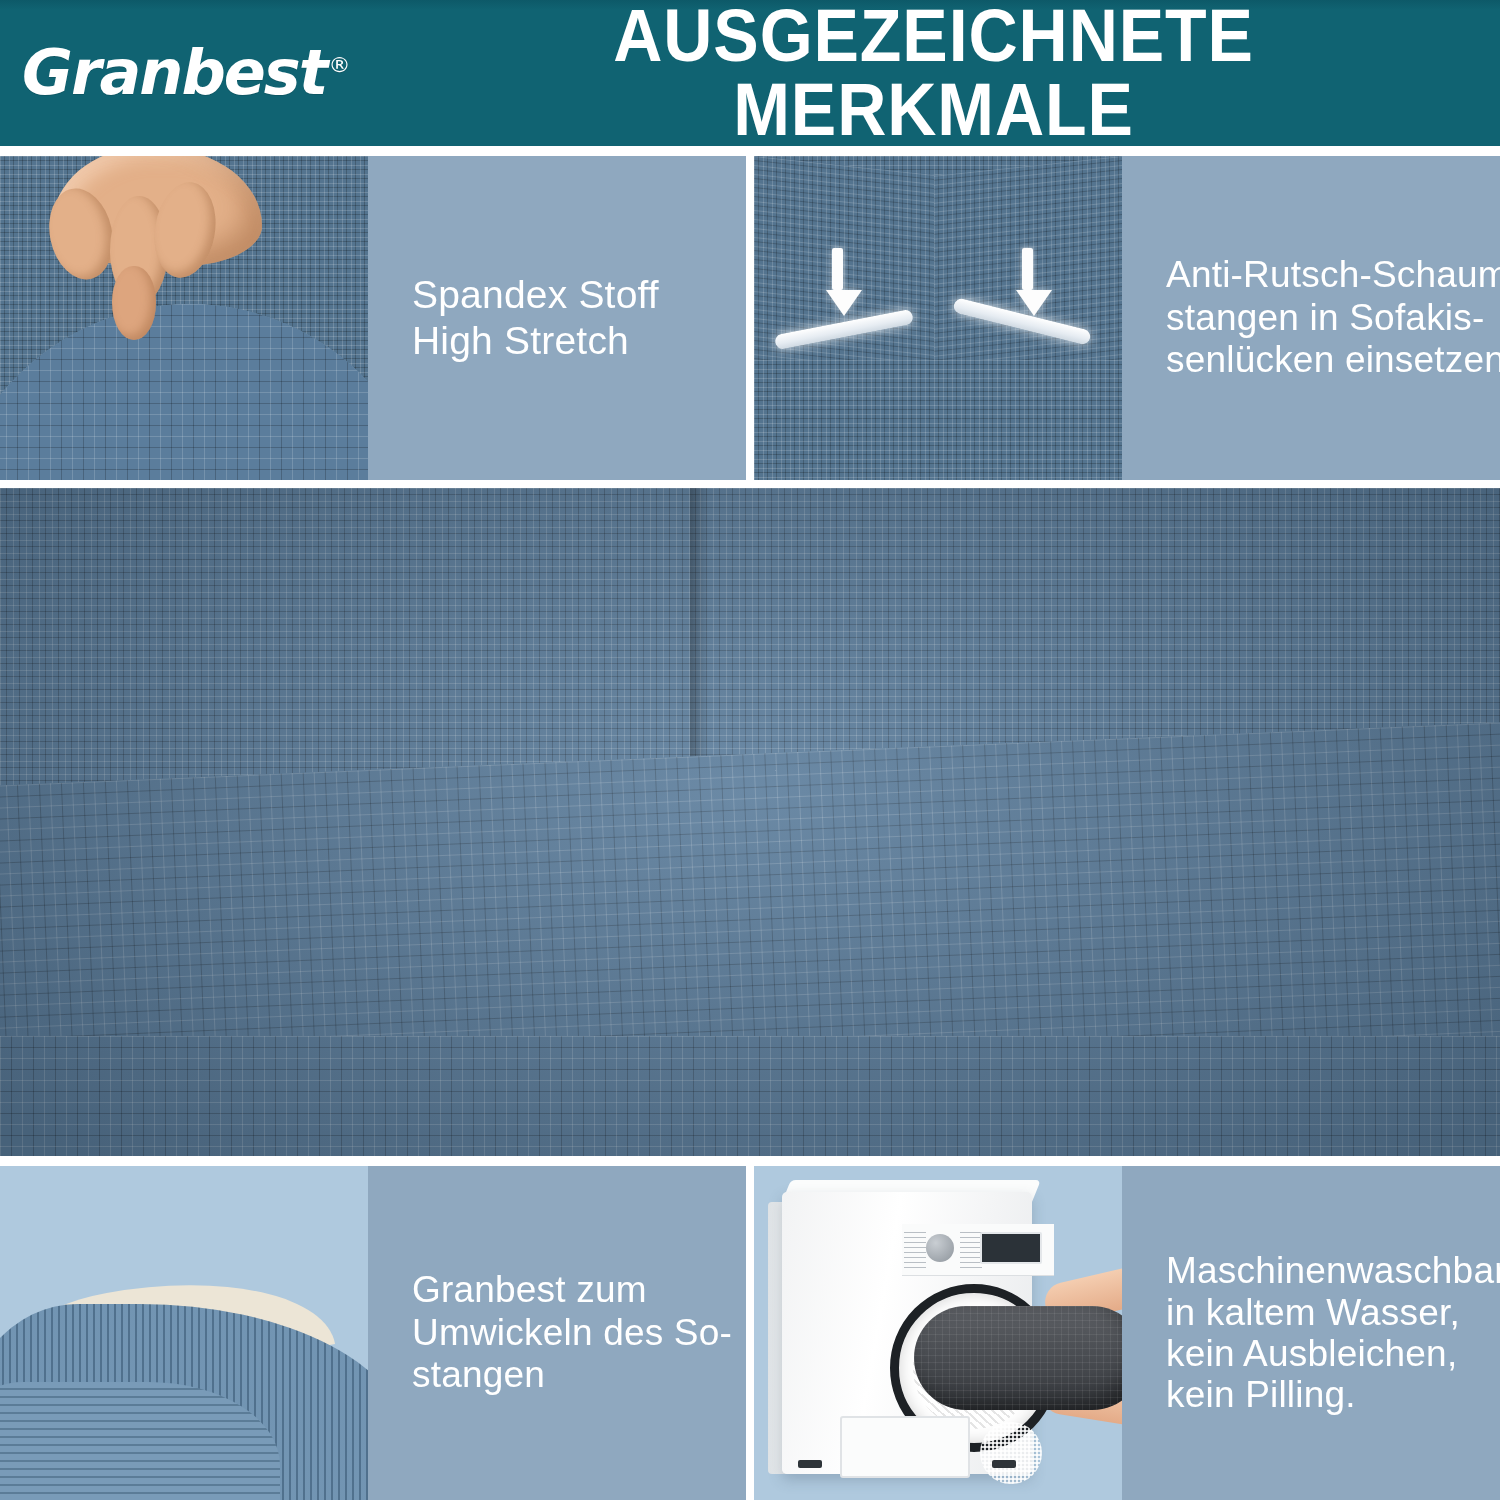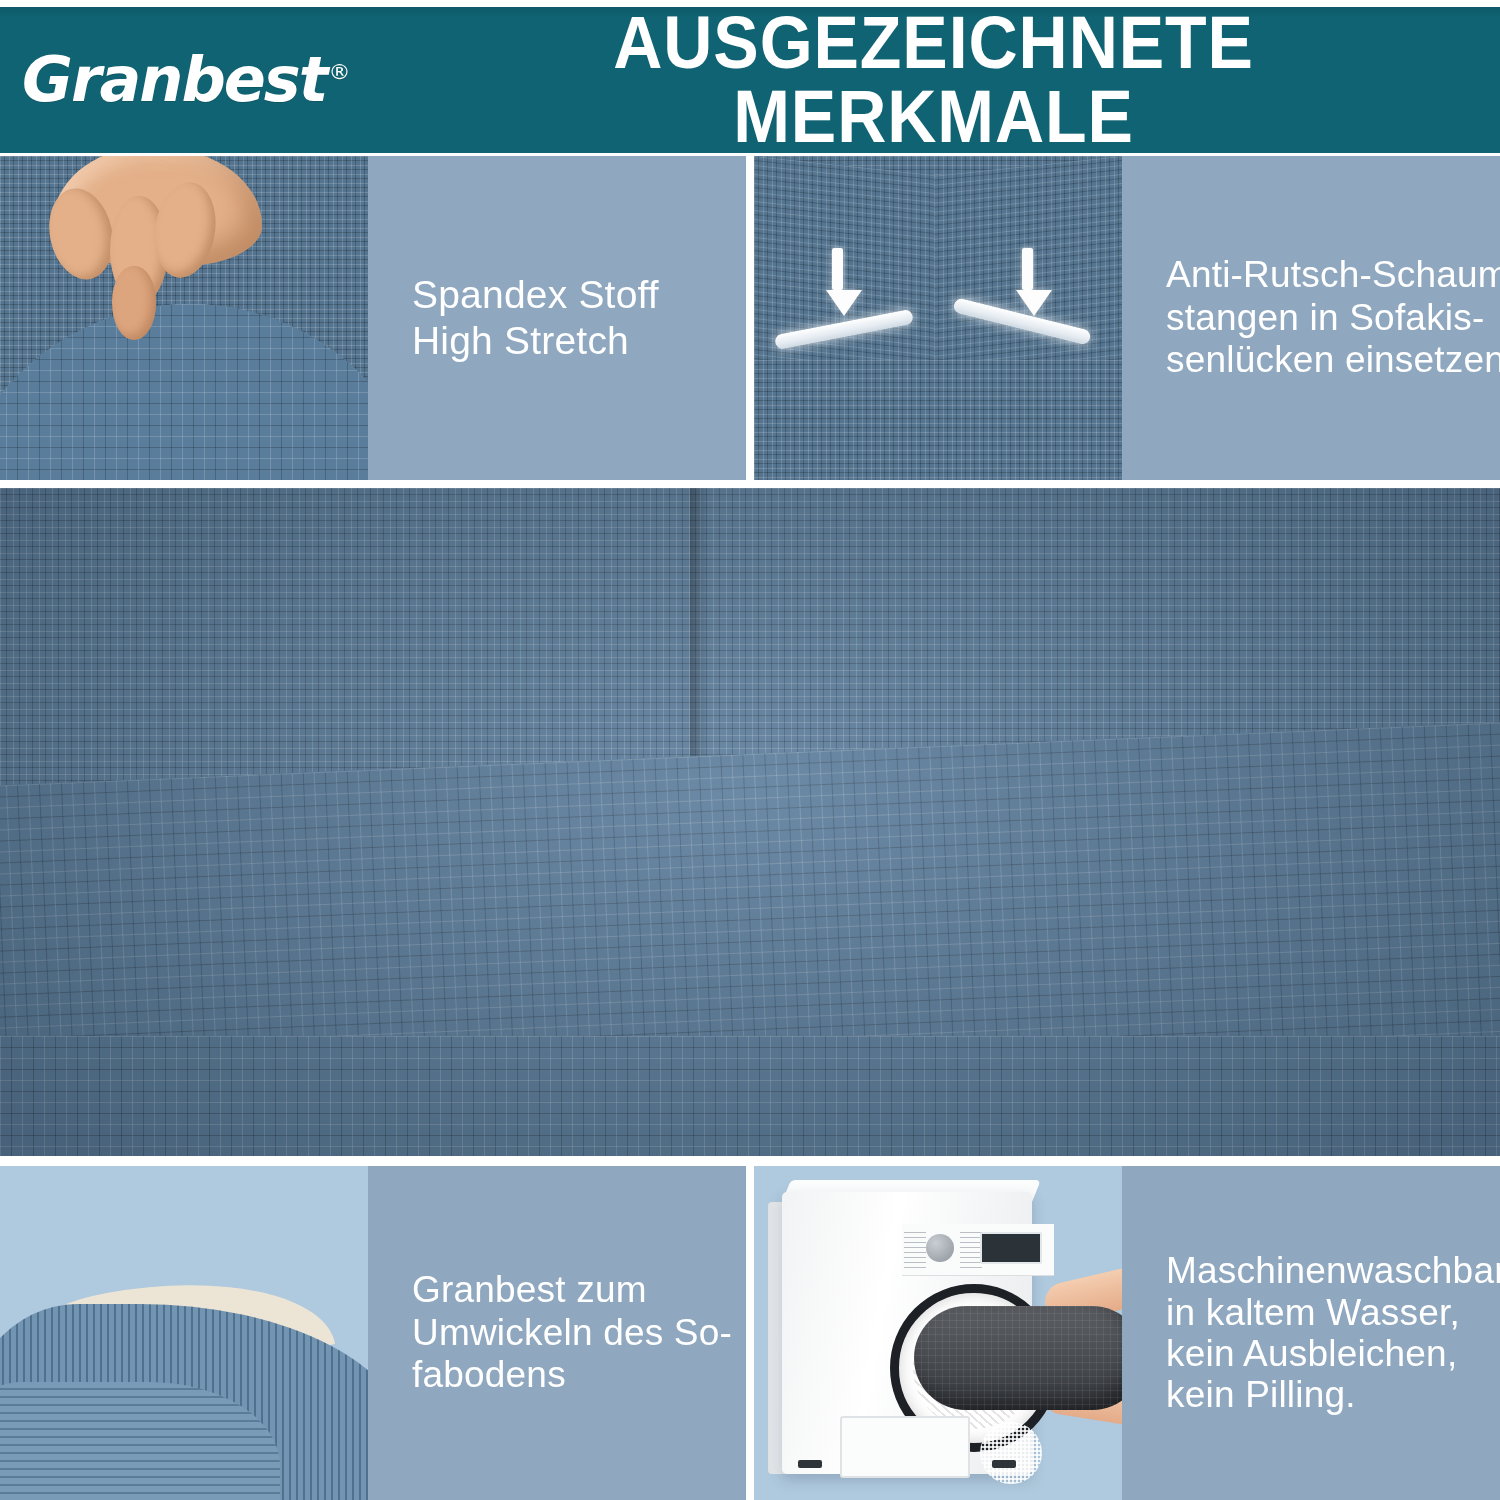--- a/index.html
+++ b/index.html
@@ -5,21 +5,21 @@
   * { margin:0; padding:0; box-sizing:border-box; }
   html,body { width:1500px; height:1500px; background:#ffffff; }
   body { font-family:"Liberation Sans", sans-serif; overflow:hidden; }
 
   .page { position:relative; width:1500px; height:1500px; background:#ffffff; }
 
   
   .header {
     position:absolute; left:0; top:0; width:1500px; height:146px;
     background:#106372;
-    display:flex; align-items:center;margin-top:7px;
+    display:flex; align-items:center;
   }
   .header::before{
     content:""; position:absolute; left:0; top:0; width:100%; height:10px;
     background:linear-gradient(180deg,#0d5968,#106372);
   }
   .logo-wrap{
     position:relative; width:380px; height:100%;
     display:flex; align-items:center; padding-left:22px;
   }
   .logo-text{
@@ -379,21 +379,21 @@
         <div class="p3-band">
             <div class="ribs"></div>
           </div>
         <div class="p3-band2">
             <div class="ribs h"></div>
           </div>
       </div>
       <div class="caption small">
         <span>Granbest zum</span>
         <span>Umwickeln des So-</span>
-        <span>fabodens</span>
+        <span>stangen</span>
       </div>
     </div>
 
     <div class="cell right">
       <div class="photo p4-bg">
         <div class="wm-top"></div>
         <div class="wm-side"></div>
         <div class="wm-body">
           <div class="wm-panel">
             <div class="wm-ticks" style="left:2px;"></div>

